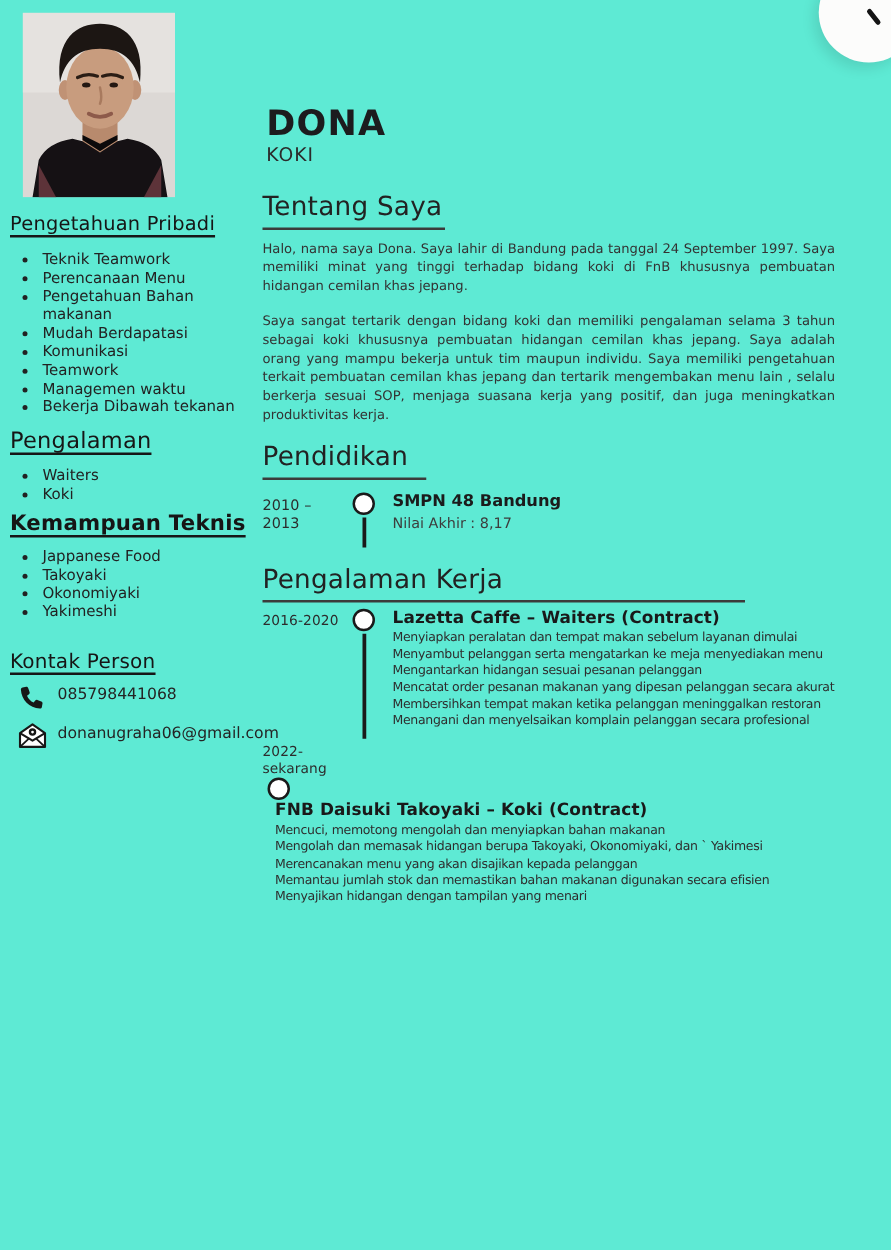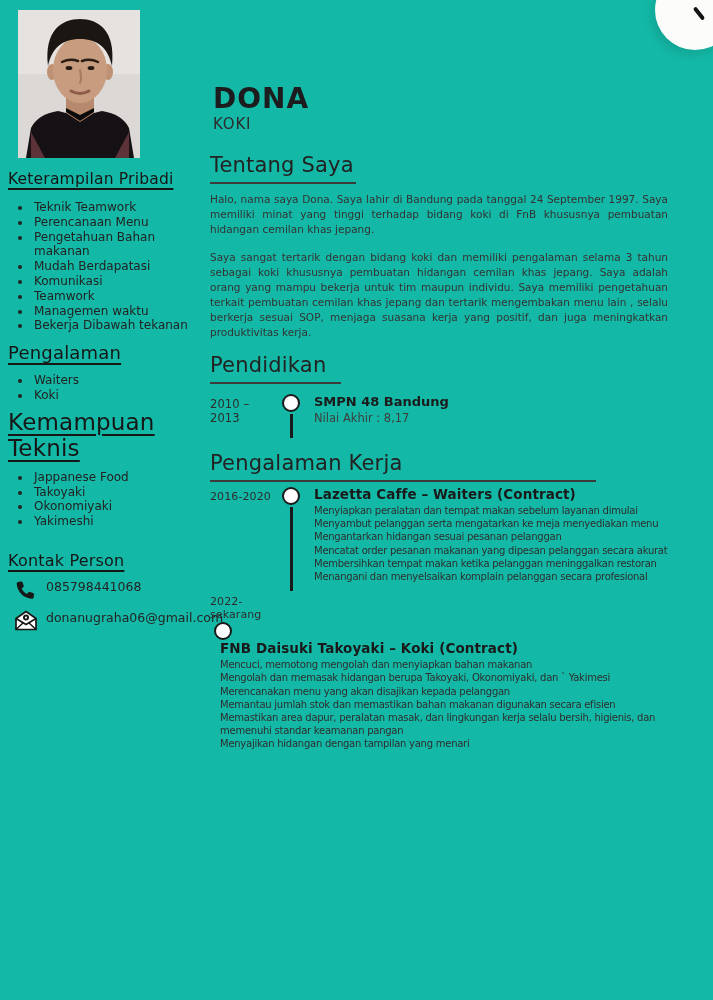--- a/index.html
+++ b/index.html
@@ -1,33 +1,33 @@
 <!DOCTYPE html>
 <html><head>
 <meta charset="utf-8">
 <style>
   html,body{margin:0;padding:0;background:#fff;}
   .page{
-    position:relative;width:713px;height:1000px;background:#14b8a6;overflow:hidden;
+    position:relative;width:713px;height:1000px;background:#5eead4;overflow:hidden;
     font-family:"DejaVu Sans","Liberation Sans",sans-serif;color:#1f1f1f;
   }
   
   .corner-curl{position:absolute;right:-22px;top:-30px;width:80px;height:80px;border-radius:50%;
     background:#fcfcfb;box-shadow:-4px 5px 10px rgba(0,0,0,0.10);}
   .corner-mark{position:absolute;right:12px;top:6px;width:4px;height:15px;border-radius:3px;
     background:#141414;transform:rotate(-38deg);}
   
   .photo{position:absolute;left:18px;top:10px;width:122px;height:148px;overflow:hidden;}
   
   .left-col{position:absolute;left:8px;top:170px;width:198px;}
   .h2{font-weight:400;color:#161616;margin:0;text-decoration:underline;
     text-decoration-thickness:1.6px;text-underline-offset:4px;letter-spacing:0.2px;}
   .h2-personal{font-size:15.5px;}
   .h2-exp{font-size:18px;margin-top:9px;}
-  .h2-tech{font-size:23px;margin-top:6px;}
+  .h2-tech{font-size:17px;margin-top:6px;font-weight:bold;}
   .h2-contact{font-size:16px;margin-top:22px;margin-left:0;}
   .blist{margin:12px 0 0 0;padding:0 0 0 24px;font-size:12px;line-height:14.8px;color:#222;}
   .blist li{margin:0;padding-left:2px;}
   .contact-row{display:flex;align-items:flex-start;margin-top:9px;padding-left:6px;}
   .contact-row .cicon{width:24px;height:22px;flex:none;margin-right:8px;}
   .contact-text{font-size:12.5px;color:#242424;}
   
   .name-block{position:absolute;left:213px;top:84px;}
   .name{font-size:28px;font-weight:bold;letter-spacing:1px;color:#1c1c1e;line-height:30px;}
   .role{font-size:15px;letter-spacing:0.8px;color:#2b2b2b;margin-top:1px;}
@@ -92,21 +92,21 @@
       <path d="M111 122 L97 148 L111 148 Z" fill="#5d3339"></path>
     </svg>
   </div>
 
   <div class="name-block">
     <div class="name">DONA</div>
     <div class="role">KOKI</div>
   </div>
 
   <aside class="left-col">
-    <h2 class="h2 h2-personal">Keterampilan Pribadi</h2>
+    <h2 class="h2 h2-personal">Pengetahuan Pribadi</h2>
     <ul class="blist">
 
     <li>Teknik Teamwork</li>
         <li>Perencanaan Menu</li>
         <li>Pengetahuan Bahan makanan</li>
         <li>Mudah Berdapatasi</li>
         <li>Komunikasi</li>
         <li>Teamwork</li>
         <li>Managemen waktu</li>
         <li>Bekerja Dibawah tekanan</li>
@@ -207,21 +207,20 @@
           <div class="t-line t-line-job2"></div>
         </div>
         <div class="t-content">
           <div class="job-title">FNB Daisuki Takoyaki – Koki (Contract)</div>
           <ul class="duties">
 
           <li>Mencuci, memotong mengolah dan menyiapkan bahan makanan</li>
               <li>Mengolah dan memasak hidangan berupa Takoyaki, Okonomiyaki, dan ` Yakimesi</li>
               <li>Merencanakan menu yang akan disajikan kepada pelanggan</li>
               <li>Memantau jumlah stok dan memastikan bahan makanan digunakan secara efisien</li>
-              <li>Memastikan area dapur, peralatan masak, dan lingkungan kerja selalu bersih, higienis, dan memenuhi standar keamanan pangan</li>
               <li>Menyajikan hidangan dengan tampilan yang menari</li>
             </ul>
         </div>
       </div>
     </section>
 
   </main>
 </div>
 
 </body></html>

